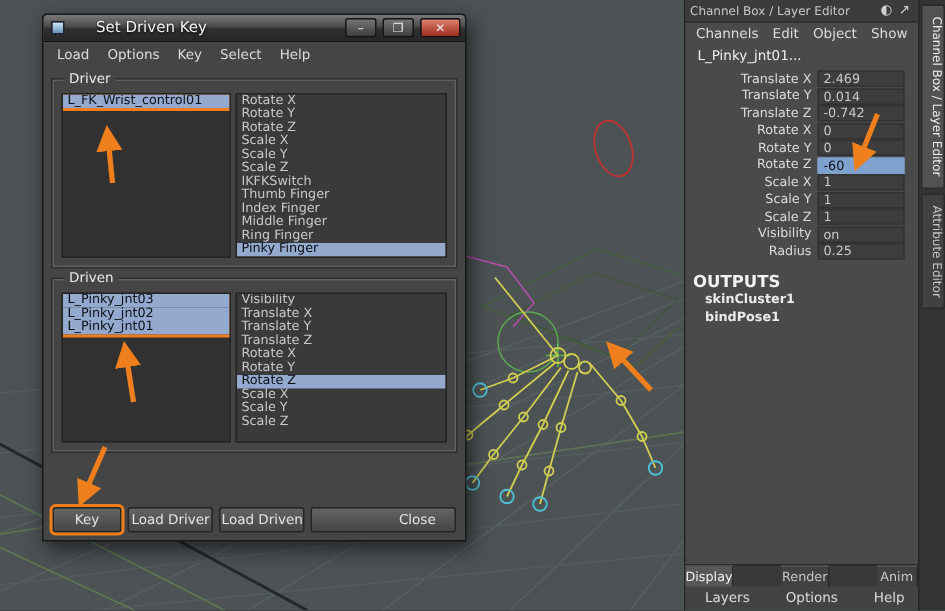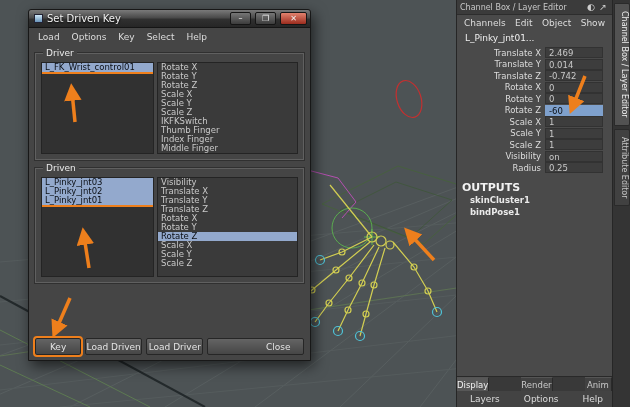--- a/index.html
+++ b/index.html
@@ -10,33 +10,33 @@
   #arrows-svg{position:absolute;left:0;top:0;z-index:60;pointer-events:none;}
 
   
   #sdk-dialog{position:absolute;left:28px;top:9px;width:283px;height:352px;background:#454545;
     border:1px solid #181818;border-radius:3px 3px 0 0;box-shadow:3px 5px 14px rgba(0,0,0,.6);
     z-index:20;font-size:9px;color:#ddd;}
   .titlebar{height:18px;display:flex;align-items:center;gap:4px;padding:0 3px 0 5px;
     background:linear-gradient(#7a7a7a,#4a4a4a 45%,#303030 55%,#262626);
     border-radius:3px 3px 0 0;border-bottom:1px solid #151515;}
   .title-icon{width:9px;height:9px;background:linear-gradient(#cfe8f8,#6893b8);border:1px solid #223;flex:0 0 auto;}
-  .title-text{flex:1;font-size:10px;color:#f2f2f2;text-shadow:0 1px 2px #000;white-space:nowrap;overflow:hidden;}
+  .title-text{flex:1;font-size:10px;color:#f2f2f2;text-shadow:0 1px 2px #000;white-space:nowrap;overflow:hidden;margin-left:17px;}
   .winbtn{width:21px;height:13px;border:1px solid #151515;border-radius:2px;
     background:linear-gradient(#767676,#3c3c3c);color:#eee;font-size:8px;line-height:11px;text-align:center;flex:0 0 auto;}
   .winbtn.close{background:linear-gradient(#e2826e,#9c2c1e);width:27px;}
   .menubar{display:flex;gap:2px;height:17px;align-items:center;padding:0 4px;}
   .menu-item{padding:1px 5px;color:#ddd;cursor:default;}
   .groupbox{position:relative;margin:8px 6px 0;border:1px solid #606060;outline:1px solid #303030;padding:8px 5px 5px;}
   .group-label{position:absolute;top:-6px;left:7px;background:#454545;padding:0 3px;font-size:9px;color:#ebebeb;}
   .lists{display:flex;gap:3px;}
   .listbox{border:1px solid #242424;background:#313131;overflow:hidden;}
   .listbox.objects{width:113px;flex:0 0 auto;}
   .listbox.attrs{flex:1;background:#3a3a3a;}
-  .h110{height:92px;}
+  .h110{height:110px;}
   .h112{height:100px;}
   .list-item{height:9px;line-height:9px;font-size:8.5px;padding:0 3px;color:#c9c9c9;white-space:nowrap;cursor:default;}
   .list-item.selected{background:#93a9cd;color:#0b0f15;}
   .annot{outline:2px solid #ee7f1c;}
   .annot-wrap{display:block;}
   .btnrow{position:absolute;left:6px;right:6px;bottom:5px;display:flex;gap:4px;}
   .dlg-btn{height:17px;background:linear-gradient(#646464,#464646);border:1px solid #262626;border-radius:2px;
     color:#e4e4e4;font-size:9px;font-family:inherit;cursor:default;}
   .dlg-btn.b0{flex:.8;} .dlg-btn.b1{flex:1;} .dlg-btn.b2{flex:1;} .dlg-btn.b3{flex:.9;padding-left:45px;}
 
@@ -192,22 +192,22 @@
             <div class="list-item selected">Rotate Z</div>
             <div class="list-item">Scale X</div>
             <div class="list-item">Scale Y</div>
             <div class="list-item">Scale Z</div>
           </div>
       </div>
     </div>
 
     <div class="btnrow" id="dialog-buttons">
         <button class="dlg-btn b0 annot">Key</button>
+        <button class="dlg-btn b1">Load Driver</button>
         <button class="dlg-btn b2">Load Driven</button>
-        <button class="dlg-btn b1">Load Driver</button>
         <button class="dlg-btn b3">Close</button>
       </div>
   </div>
 
   <div id="channel-box">
     <div class="cb-header">
       <span class="hdr-text">Channel Box / Layer Editor</span>
       <span class="hdr-icon" id="cb-hdr-icons" style="width:auto;display:flex;">
           <span class="hdr-icon">◐</span>
           <span class="hdr-icon">↗</span>

